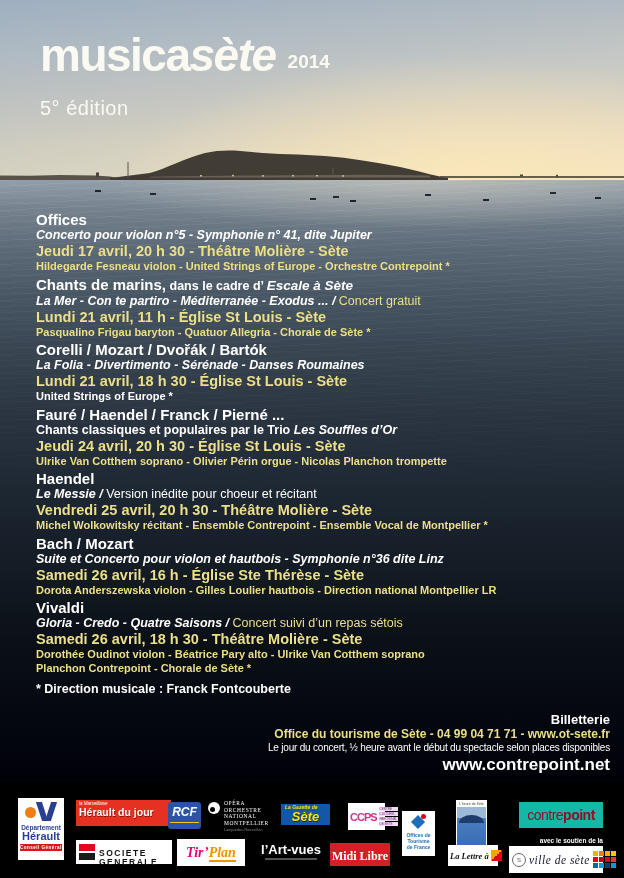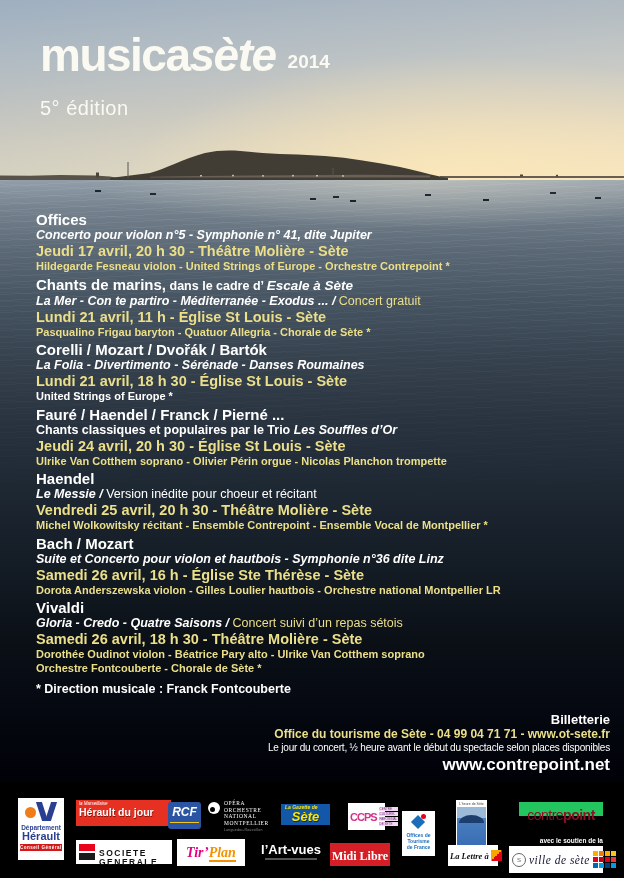--- a/index.html
+++ b/index.html
@@ -105,21 +105,21 @@
   .otf-mark { position:relative; width:14px; height:14px; margin:0 auto 3px auto; }
   .otf-sq { position:absolute; left:1px; top:2px; width:10px; height:10px; background:#1d6eb8; transform:rotate(45deg); }
   .otf-dot { position:absolute; right:0; top:-1px; width:5px; height:5px; border-radius:50%; background:#e2001a; }
   .otf-l { font-size:5px; font-weight:bold; color:#1d6eb8; line-height:6px; }
   
   .heure { left:456px; top:18px; width:31px; height:48px; background:#fff; padding:1px; }
   .heure-cap { font-size:3.5px; color:#444; text-align:center; line-height:6px; }
   .heure-img { height:38px; background:linear-gradient(180deg, #9db9d8 0%, #9db9d8 28%, #4a7fc0 28%, #3a6db4 100%); position:relative; overflow:hidden; }
   .heure-hill { position:absolute; left:2px; top:8px; width:25px; height:8px; background:#1d3d6e; border-radius:50% 50% 0 0 / 100% 100% 0 0; }
   
-  .ctp { left:519px; top:20px; width:84px; height:14px; background:#22c55e; text-align:center; line-height:26px; }
+  .ctp { left:519px; top:20px; width:84px; height:26px; background:#14b8a6; text-align:center; line-height:26px; }
   .ctp-name { font-size:14px; color:#8c1026; letter-spacing:-0.5px; }
   .ctp-name .b { font-weight:bold; }
   
   .sg { left:76px; top:58px; width:96px; height:24px; background:#fff; display:flex; align-items:center; gap:4px; padding-left:3px; }
   .sg-mark { width:16px; height:16px; background:linear-gradient(180deg, #e9041e 0 45%, #fff 45% 55%, #1a1a1a 55% 100%); flex:0 0 auto; }
   .sg-text { font-size:8.5px; font-weight:bold; color:#111; letter-spacing:1.5px; line-height:9.5px;margin-top:12px; }
   
   .tir { left:177px; top:57px; width:68px; height:27px; background:#fff; text-align:center; line-height:25px; font-family:"Liberation Serif", serif; }
   .tir-p1 { font-size:14px; font-weight:bold; font-style:italic; color:#e5007d; }
   .tir-p2 { font-size:14px; font-weight:bold; font-style:italic; color:#f39200; border-bottom:2px solid #f39200; }
@@ -212,29 +212,29 @@
       <div class="composer">Haendel</div>
       <div class="program"><span class="prog-i">Le Messie / </span><span class="prog-p2">Version inédite pour choeur et récitant</span></div>
       <div class="date">Vendredi 25 avril, 20 h 30 - Théâtre Molière - Sète</div>
       <div class="performers">Michel Wolkowitsky récitant - Ensemble Contrepoint - Ensemble Vocal de Montpellier *</div>
     </section>
 
     <section class="concert">
       <div class="composer">Bach / Mozart</div>
       <div class="program"><span class="prog-i">Suite et Concerto pour violon et hautbois - Symphonie n°36 dite Linz</span></div>
       <div class="date">Samedi 26 avril, 16 h - Église Ste Thérèse - Sète</div>
-      <div class="performers">Dorota Anderszewska violon - Gilles Loulier hautbois - Orchestre national Montpellier LR</div>
+      <div class="performers">Dorota Anderszewska violon - Gilles Loulier hautbois - Direction national Montpellier LR</div>
     </section>
 
     <section class="concert">
       <div class="composer">Vivaldi</div>
       <div class="program"><span class="prog-i">Gloria - Credo - Quatre Saisons / </span><span class="prog-note">Concert suivi d’un repas sétois</span></div>
       <div class="date">Samedi 26 avril, 18 h 30 - Théâtre Molière - Sète</div>
       <div class="performers">Dorothée Oudinot violon - Béatrice Pary alto - Ulrike Van Cotthem soprano</div>
-      <div class="performers">Orchestre Fontcouberte - Chorale de Sète *</div>
+      <div class="performers">Planchon Contrepoint - Chorale de Sète *</div>
     </section>
 
     <div class="footnote">* Direction musicale : Franck Fontcouberte</div>
   </main>
 
   <aside class="ticketing">
     <div class="tk-title">Billetterie</div>
     <div class="tk-office">Office du tourisme de Sète - 04 99 04 71 71 - www.ot-sete.fr</div>
     <div class="tk-note">Le jour du concert, ½ heure avant le début du spectacle selon places disponibles</div>
     <div class="tk-site">www.contrepoint.net</div>

